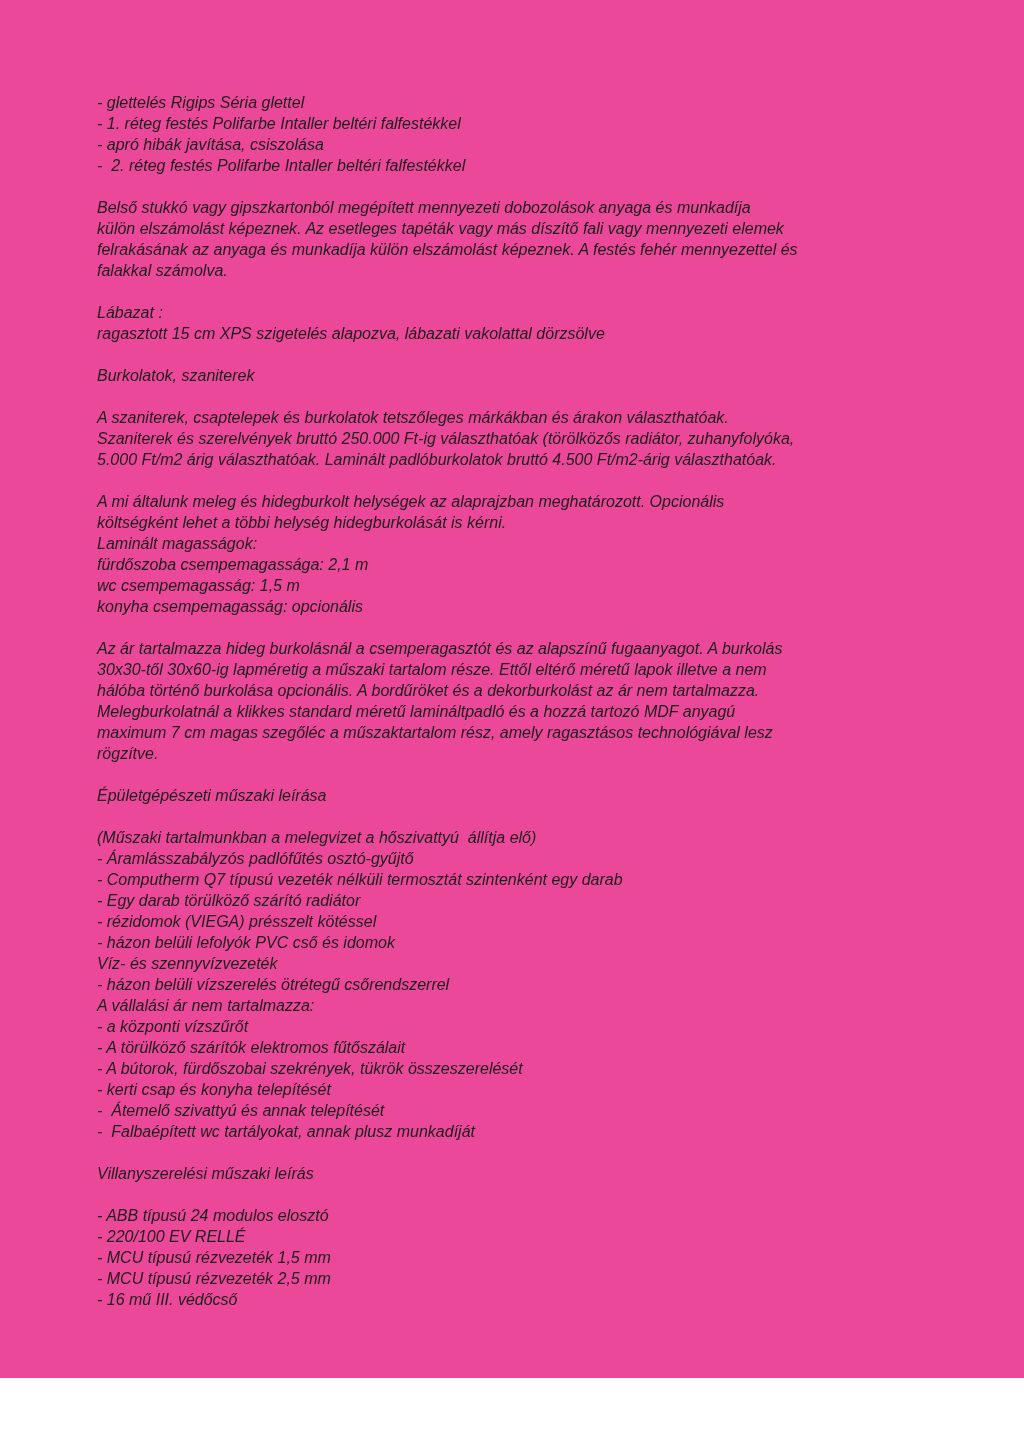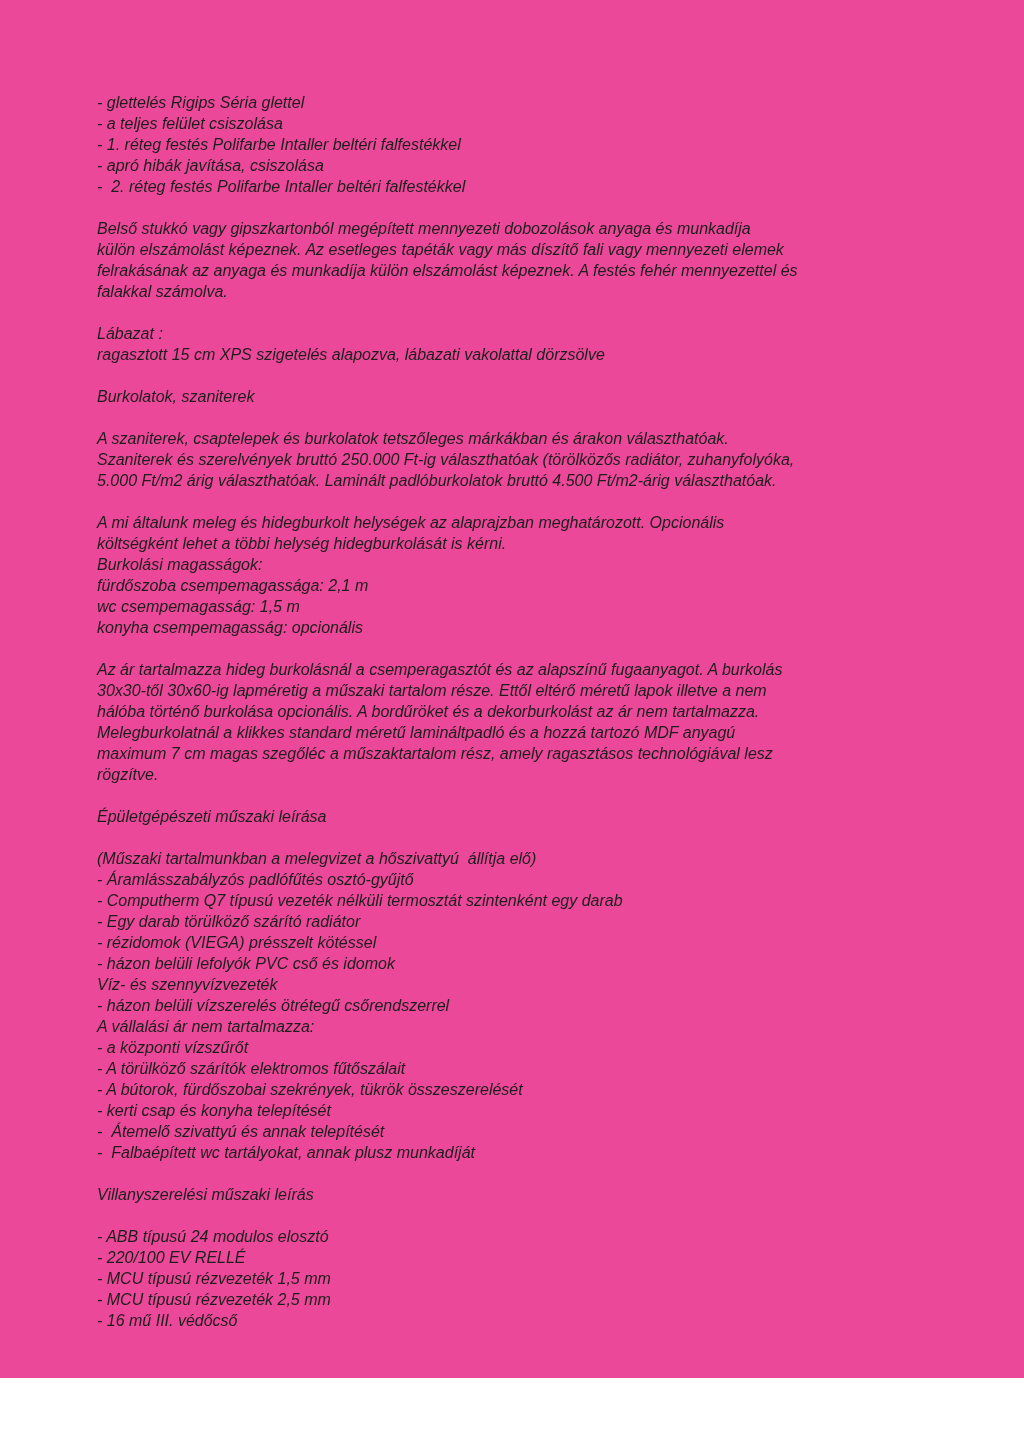--- a/index.html
+++ b/index.html
@@ -38,21 +38,20 @@
     min-height: 21px;
   }
 </style>
 </head>
 <body>
 
 <div class="page">
   <main class="doc" id="doc">
       <div class="block block-list">
         <div class="line">- glettelés Rigips Séria glettel</div>
-        <div class="line">- a teljes felület csiszolása</div>
         <div class="line">- 1. réteg festés Polifarbe Intaller beltéri falfestékkel</div>
         <div class="line">- apró hibák javítása, csiszolása</div>
         <div class="line">-  2. réteg festés Polifarbe Intaller beltéri falfestékkel</div>
       </div>
       <div class="block block-paragraph">
         <div class="line">Belső stukkó vagy gipszkartonból megépített mennyezeti dobozolások anyaga és munkadíja</div>
         <div class="line">külön elszámolást képeznek. Az esetleges tapéták vagy más díszítő fali vagy mennyezeti elemek</div>
         <div class="line">felrakásának az anyaga és munkadíja külön elszámolást képeznek. A festés fehér mennyezettel és</div>
         <div class="line">falakkal számolva.</div>
       </div>
@@ -64,21 +63,21 @@
         <div class="line">Burkolatok, szaniterek</div>
       </div>
       <div class="block block-paragraph">
         <div class="line">A szaniterek, csaptelepek és burkolatok tetszőleges márkákban és árakon választhatóak.</div>
         <div class="line">Szaniterek és szerelvények bruttó 250.000 Ft-ig választhatóak (törölközős radiátor, zuhanyfolyóka,</div>
         <div class="line">5.000 Ft/m2 árig választhatóak. Laminált padlóburkolatok bruttó 4.500 Ft/m2-árig választhatóak.</div>
       </div>
       <div class="block block-paragraph">
         <div class="line">A mi általunk meleg és hidegburkolt helységek az alaprajzban meghatározott. Opcionális</div>
         <div class="line">költségként lehet a többi helység hidegburkolását is kérni.</div>
-        <div class="line">Burkolási magasságok:</div>
+        <div class="line">Laminált magasságok:</div>
         <div class="line">fürdőszoba csempemagassága: 2,1 m</div>
         <div class="line">wc csempemagasság: 1,5 m</div>
         <div class="line">konyha csempemagasság: opcionális</div>
       </div>
       <div class="block block-paragraph">
         <div class="line">Az ár tartalmazza hideg burkolásnál a csemperagasztót és az alapszínű fugaanyagot. A burkolás</div>
         <div class="line">30x30-től 30x60-ig lapméretig a műszaki tartalom része. Ettől eltérő méretű lapok illetve a nem</div>
         <div class="line">hálóba történő burkolása opcionális. A bordűröket és a dekorburkolást az ár nem tartalmazza.</div>
         <div class="line">Melegburkolatnál a klikkes standard méretű lamináltpadló és a hozzá tartozó MDF anyagú</div>
         <div class="line">maximum 7 cm magas szegőléc a műszaktartalom rész, amely ragasztásos technológiával lesz</div>

